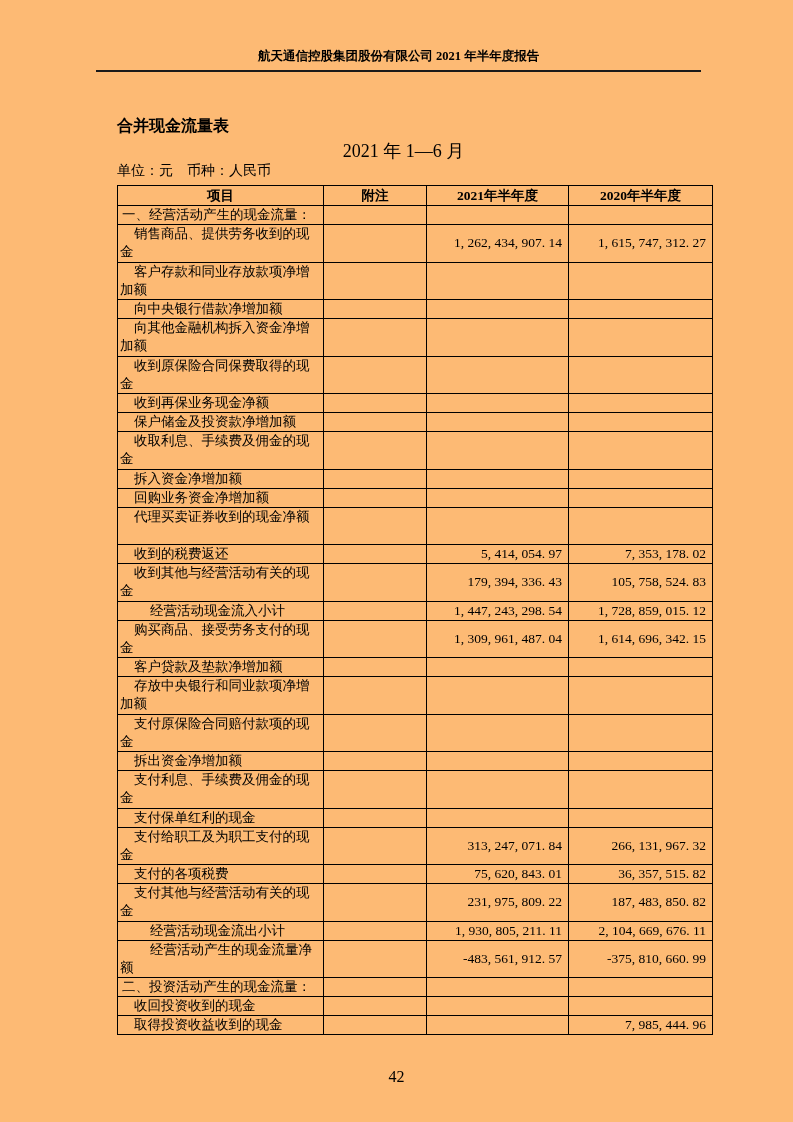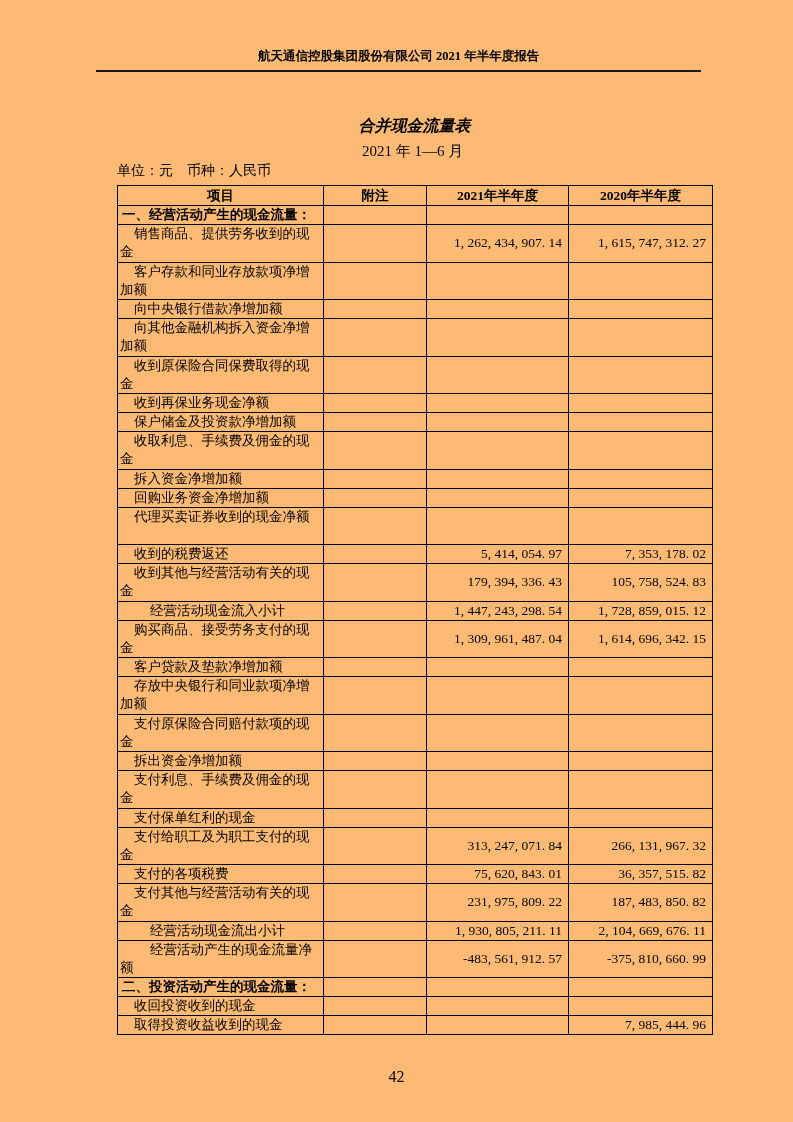--- a/index.html
+++ b/index.html
@@ -14,25 +14,25 @@
   }
   .report-header {
     position:absolute; left:96px; top:48px; width:605px;
     text-align:center; font-weight:bold;
     font-size:12.5px; line-height:17px;
     padding-bottom:5px;
     border-bottom:2px solid #1a1a1a;
   }
   .doc-title {
     position:absolute; left:117px; top:116px; width:595px;
-    text-align:center; font-size:16px; font-weight:bold; line-height:20px;font-style:italic;
+    font-size:16px; font-weight:bold; line-height:20px;
   }
   .doc-period {
-    position:absolute; left:115px; top:142px; width:595px;
-    text-align:center; font-size:15px; line-height:19px;
+    position:absolute; left:106px; top:142px; width:595px;
+    text-align:center; font-size:18px; line-height:19px;
   }
   .unit-line {
     position:absolute; left:117px; top:162px; width:595px;
     text-align:left; font-size:14px; line-height:17px;
   }
   table.cf-table {
     position:absolute; left:117px; top:185px;
     width:595px; table-layout:fixed;
     border-collapse:collapse;
     font-size:13.5px; line-height:18px;
@@ -50,21 +50,21 @@
   .cf-table thead th {
     font-weight:bold; text-align:center;
     height:19px;
     border-bottom:1.5px solid #000;
   }
   .cf-table td.c-item { text-align:left; vertical-align:top; word-break:break-all; }
   .cf-table td.c-note { vertical-align:middle; }
   .cf-table td.c-num  { text-align:right; vertical-align:middle; padding-right:6px; white-space:nowrap;padding-left:20px; }
   .cf-table tr.lines-1 td { height:17.5px; }
   .cf-table tr.lines-2 td { height:36.5px; }
-  .cf-table tr.row-section td.c-item { font-weight:bold; text-indent:2px; }
+  .cf-table tr.row-section td.c-item { font-weight:normal; text-indent:2px; }
   .cf-table tr.row-item td.c-item { text-indent:14px; }
   .cf-table tr.row-subtotal td.c-item { text-indent:30px; }
   .page-number {
     position:absolute; left:0; top:1069px; width:793px;
     text-align:center; font-size:16px; line-height:16px;
   }
 </style>
 </head>
 <body>
 

